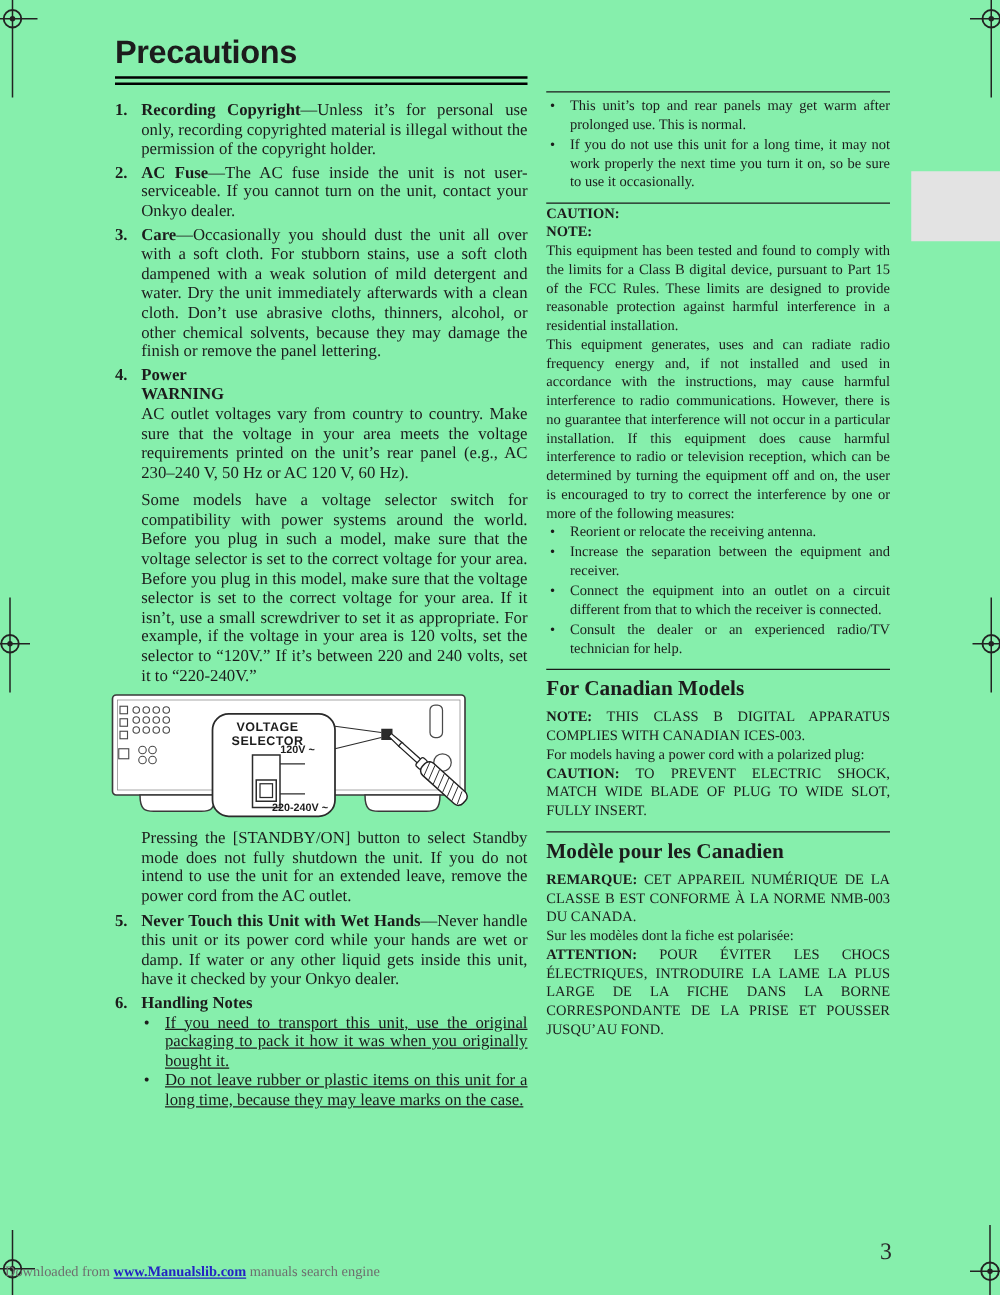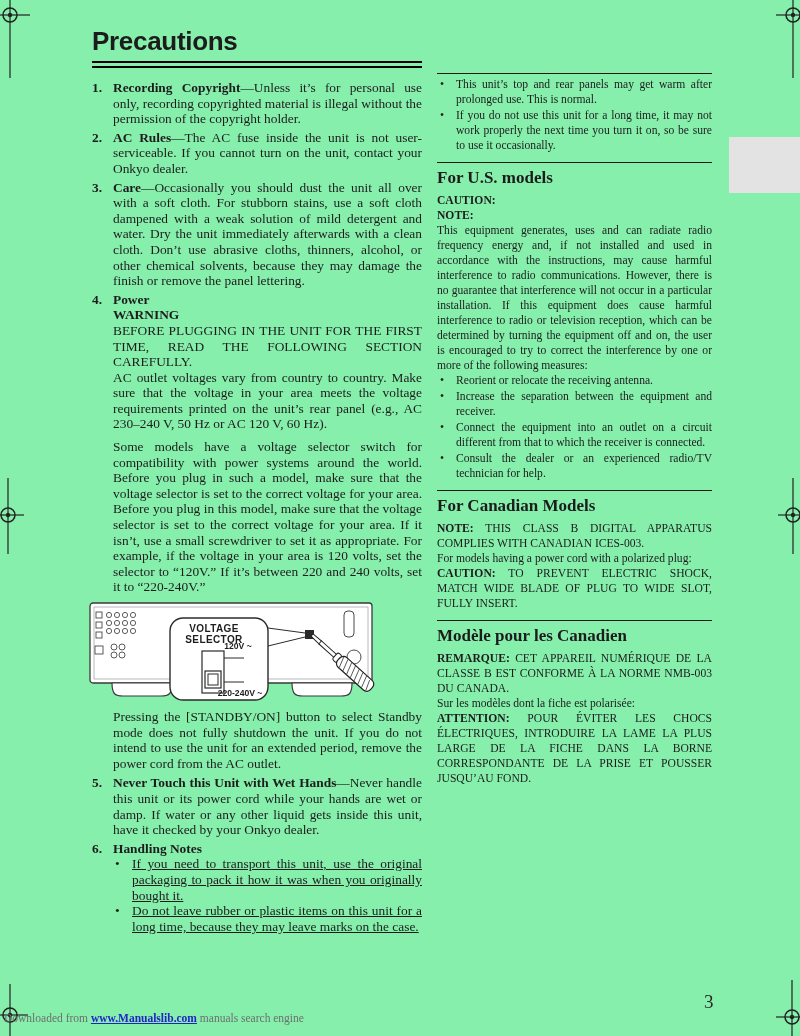--- a/index.html
+++ b/index.html
@@ -95,34 +95,33 @@
     <h1 class="title">Precautions</h1>
     <div class="title-rule"></div>
 
     <div class="li">
       <span class="num">1.</span>
       <div class="lbody"><b>Recording Copyright</b><span>—Unless it’s for personal use only, recording copyrighted material is illegal without the permission of the copyright holder.</span></div>
     </div>
 
     <div class="li">
       <span class="num">2.</span>
-      <div class="lbody"><b>AC Rules</b><span>—The AC fuse inside the unit is not user-serviceable. If you cannot turn on the unit, contact your Onkyo dealer.</span></div>
+      <div class="lbody"><b>AC Fuse</b><span>—The AC fuse inside the unit is not user-serviceable. If you cannot turn on the unit, contact your Onkyo dealer.</span></div>
     </div>
 
     <div class="li">
       <span class="num">3.</span>
       <div class="lbody"><b>Care</b><span>—Occasionally you should dust the unit all over with a soft cloth. For stubborn stains, use a soft cloth dampened with a weak solution of mild detergent and water. Dry the unit immediately afterwards with a clean cloth. Don’t use abrasive cloths, thinners, alcohol, or other chemical solvents, because they may damage the finish or remove the panel lettering.</span></div>
     </div>
 
     <div class="li">
       <span class="num">4.</span>
       <div class="lbody">
         <div class="boldline">Power</div>
         <div class="boldline">WARNING</div>
-        <p class="par">BEFORE PLUGGING IN THE UNIT FOR THE FIRST TIME, READ THE FOLLOWING SECTION CAREFULLY.</p>
         <p class="par">AC outlet voltages vary from country to country. Make sure that the voltage in your area meets the voltage requirements printed on the unit’s rear panel (e.g., AC 230–240 V, 50 Hz or AC 120 V, 60 Hz).</p>
         <div class="gap7"></div>
         <p class="par">Some models have a voltage selector switch for compatibility with power systems around the world. Before you plug in such a model, make sure that the voltage selector is set to the correct voltage for your area. Before you plug in this model, make sure that the voltage selector is set to the correct voltage for your area. If it isn’t, use a small screwdriver to set it as appropriate. For example, if the voltage in your area is 120 volts, set the selector to “120V.” If it’s between 220 and 240 volts, set it to “220-240V.”</p>
       </div>
     </div>
 
     <div class="diagram-wrap">
       <svg class="dsvg" width="302" height="104" viewBox="0 0 302 104">
 
         <rect x="2" y="4" width="282" height="80" rx="3" fill="#fff" stroke="#3a3a3a" stroke-width="1.3"></rect>
@@ -188,21 +187,21 @@
               <line x1="-6" y1="57" x2="6" y2="53"></line>
             <line x1="-6" y1="62" x2="6" y2="58"></line>
               <line x1="-6" y1="67" x2="6" y2="63"></line>
             <line x1="-6" y1="72" x2="6" y2="68"></line>
               <line x1="-5" y1="77" x2="5" y2="73"></line>
           </g>
         </g>
       </svg>
     </div>
 
-    <p class="par indent21">Pressing the [STANDBY/ON] button to select Standby mode does not fully shutdown the unit. If you do not intend to use the unit for an extended period, remove the power cord from the AC outlet.</p>
+    <p class="par indent21">Pressing the [STANDBY/ON] button to select Standby mode does not fully shutdown the unit. If you do not intend to use the unit for an extended leave, remove the power cord from the AC outlet.</p>
     <div style="height:4px"></div>
 
     <div class="li">
       <span class="num">5.</span>
       <div class="lbody"><b>Never Touch this Unit with Wet Hands</b><span>—Never handle this unit or its power cord while your hands are wet or damp. If water or any other liquid gets inside this unit, have it checked by your Onkyo dealer.</span></div>
     </div>
 
     <div class="li">
       <span class="num">6.</span>
       <div class="lbody">
@@ -226,23 +225,23 @@
     <div class="rb">
       <span class="rb-m">•</span>
       <span class="rb-t">This unit’s top and rear panels may get warm after prolonged use. This is normal.</span>
     </div>
     <div class="rb">
       <span class="rb-m">•</span>
       <span class="rb-t">If you do not use this unit for a long time, it may not work properly the next time you turn it on, so be sure to use it occasionally.</span>
     </div>
 
     <div class="hrule mt"></div>
-    <div class="sect">For U.S. models</div>
     <div class="boldline">CAUTION:</div>
     <div class="boldline">NOTE:</div>
+    <p class="runpar">This equipment has been tested and found to comply with the limits for a Class B digital device, pursuant to Part 15 of the FCC Rules. These limits are designed to provide reasonable protection against harmful interference in a residential installation.</p>
     <p class="runpar">This equipment generates, uses and can radiate radio frequency energy and, if not installed and used in accordance with the instructions, may cause harmful interference to radio communications. However, there is no guarantee that interference will not occur in a particular installation. If this equipment does cause harmful interference to radio or television reception, which can be determined by turning the equipment off and on, the user is encouraged to try to correct the interference by one or more of the following measures:</p>
 
     <div class="rb">
       <span class="rb-m">•</span>
       <span class="rb-t">Reorient or relocate the receiving antenna.</span>
     </div>
     <div class="rb">
       <span class="rb-m">•</span>
       <span class="rb-t">Increase the separation between the equipment and receiver.</span>
     </div>

